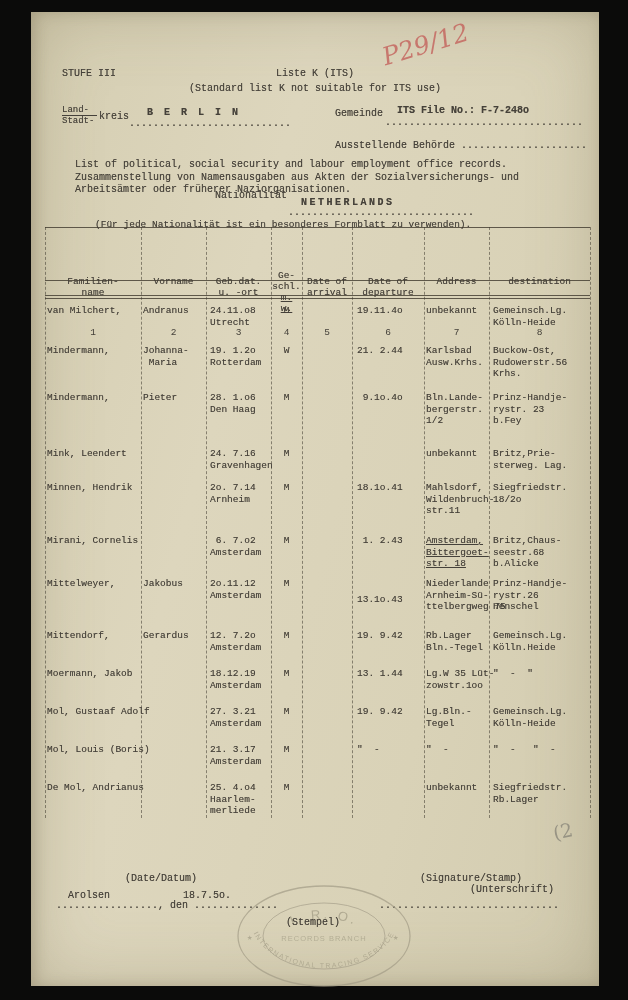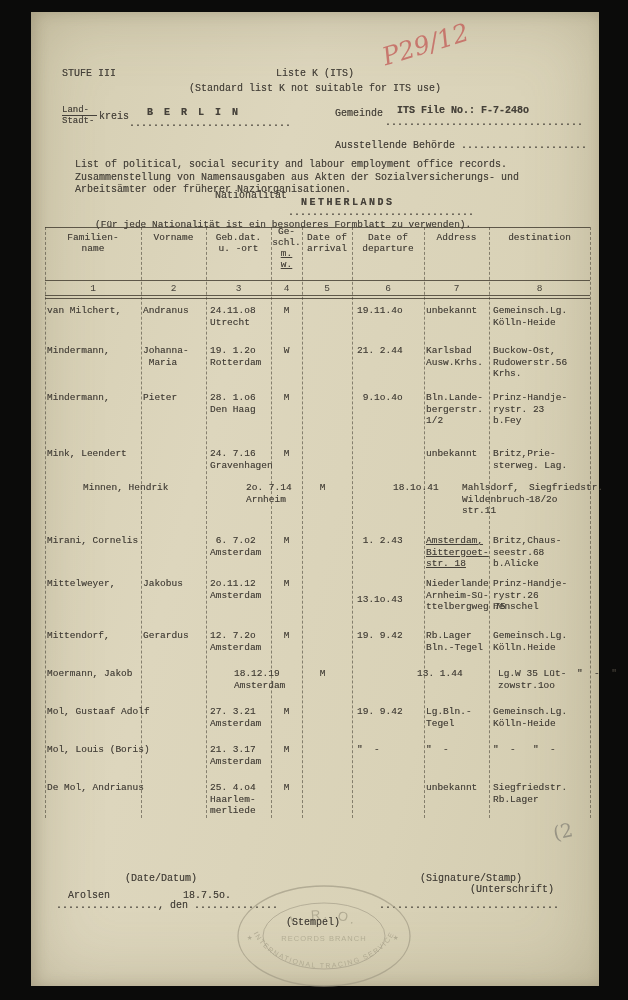--- a/index.html
+++ b/index.html
@@ -16,21 +16,21 @@
   .bold{font-weight:bold;}
   .sp{letter-spacing:2.5px;font-weight:bold;}
   .red-annot{font-family:"DejaVu Serif",serif;font-style:italic;font-size:25px;
              color:#c4625c;opacity:.8;transform:rotate(-17deg);}
   .pencil{font-family:"DejaVu Serif",serif;font-size:19px;color:#8a877a;opacity:.8;
           transform:rotate(-12deg);}
   .frac{font-size:9px;line-height:10px;}
   .frac .top{border-bottom:1px solid #45413a;display:inline-block;padding-right:8px;}
   .hline{position:absolute;height:0;border-top:1px solid rgba(62,56,45,.8);}
   .vline{position:absolute;width:0;border-left:1px dashed rgba(62,56,45,.55);}
-  .hrow{position:absolute;display:flex;}
+  .hrow{position:absolute;display:flex;margin-top:44px;}
   .hcell{flex:none;text-align:center;white-space:pre-line;font-size:9.5px;line-height:11px;
          color:#45413a;text-shadow:0 0 .5px rgba(70,62,50,.5);}
   .ncell{flex:none;text-align:center;font-size:9.5px;color:#45413a;}
   .u{text-decoration:underline;display:block;}
   .row{position:absolute;display:flex;}
   .cell{flex:none;white-space:pre;font-size:9.5px;line-height:11.5px;color:#45413a;
         text-shadow:0 0 .5px rgba(70,62,50,.5);box-sizing:border-box;}
   .stamp-svg{position:absolute;opacity:.85;}
 </style>
 </head>
@@ -150,21 +150,21 @@
           <div class="cell" style="width: 65px; padding-left: 4px;">24. 7.16
 Gravenhagen</div>
           <div class="cell" style="width: 31px; text-align: center; padding-left: 0px;">M</div>
           <div class="cell" style="width: 50px; padding-left: 4px;"></div>
           <div class="cell" style="width: 72px; padding-left: 5px;"></div>
           <div class="cell" style="width: 65px; padding-left: 2px;">unbekannt</div>
           <div class="cell" style="width: 101px; padding-left: 4px;">Britz,Prie-
 sterweg. Lag.</div>
         </div>
         <div class="row" style="left: 14px; top: 470px; width: 545px;">
-          <div class="cell" style="width: 96px; padding-left: 2px; margin-left: 36px;">Minnen, Hendrik</div>
+          <div class="cell" style="width: 96px; padding-left: 2px;">Minnen, Hendrik</div>
           <div class="cell" style="width: 65px; padding-left: 2px;"></div>
           <div class="cell" style="width: 65px; padding-left: 4px;">2o. 7.14
 Arnheim</div>
           <div class="cell" style="width: 31px; text-align: center; padding-left: 0px;">M</div>
           <div class="cell" style="width: 50px; padding-left: 4px;"></div>
           <div class="cell" style="width: 72px; padding-left: 5px;">18.1o.41</div>
           <div class="cell" style="width: 65px; padding-left: 2px;">Mahlsdorf,
 Wildenbruch-
 str.11</div>
           <div class="cell" style="width: 101px; padding-left: 4px;">Siegfriedstr.
@@ -206,21 +206,21 @@
           <div class="cell" style="width: 65px; padding-left: 4px;">12. 7.2o
 Amsterdam</div>
           <div class="cell" style="width: 31px; text-align: center; padding-left: 0px;">M</div>
           <div class="cell" style="width: 50px; padding-left: 4px;"></div>
           <div class="cell" style="width: 72px; padding-left: 5px;">19. 9.42</div>
           <div class="cell" style="width: 65px; padding-left: 2px;">Rb.Lager
 Bln.-Tegel</div>
           <div class="cell" style="width: 101px; padding-left: 4px;">Gemeinsch.Lg.
 Kölln.Heide</div>
         </div>
-        <div class="row" style="left: 14px; top: 656px; width: 545px; gap: 12px;">
+        <div class="row" style="left: 14px; top: 656px; width: 545px;">
           <div class="cell" style="width: 96px; padding-left: 2px;">Moermann, Jakob</div>
           <div class="cell" style="width: 65px; padding-left: 2px;"></div>
           <div class="cell" style="width: 65px; padding-left: 4px;">18.12.19
 Amsterdam</div>
           <div class="cell" style="width: 31px; text-align: center; padding-left: 0px;">M</div>
           <div class="cell" style="width: 50px; padding-left: 4px;"></div>
           <div class="cell" style="width: 72px; padding-left: 5px;">13. 1.44</div>
           <div class="cell" style="width: 65px; padding-left: 2px;">Lg.W 35 Lüt-
 zowstr.1oo</div>
           <div class="cell" style="width: 101px; padding-left: 4px;">"  -  "</div>

